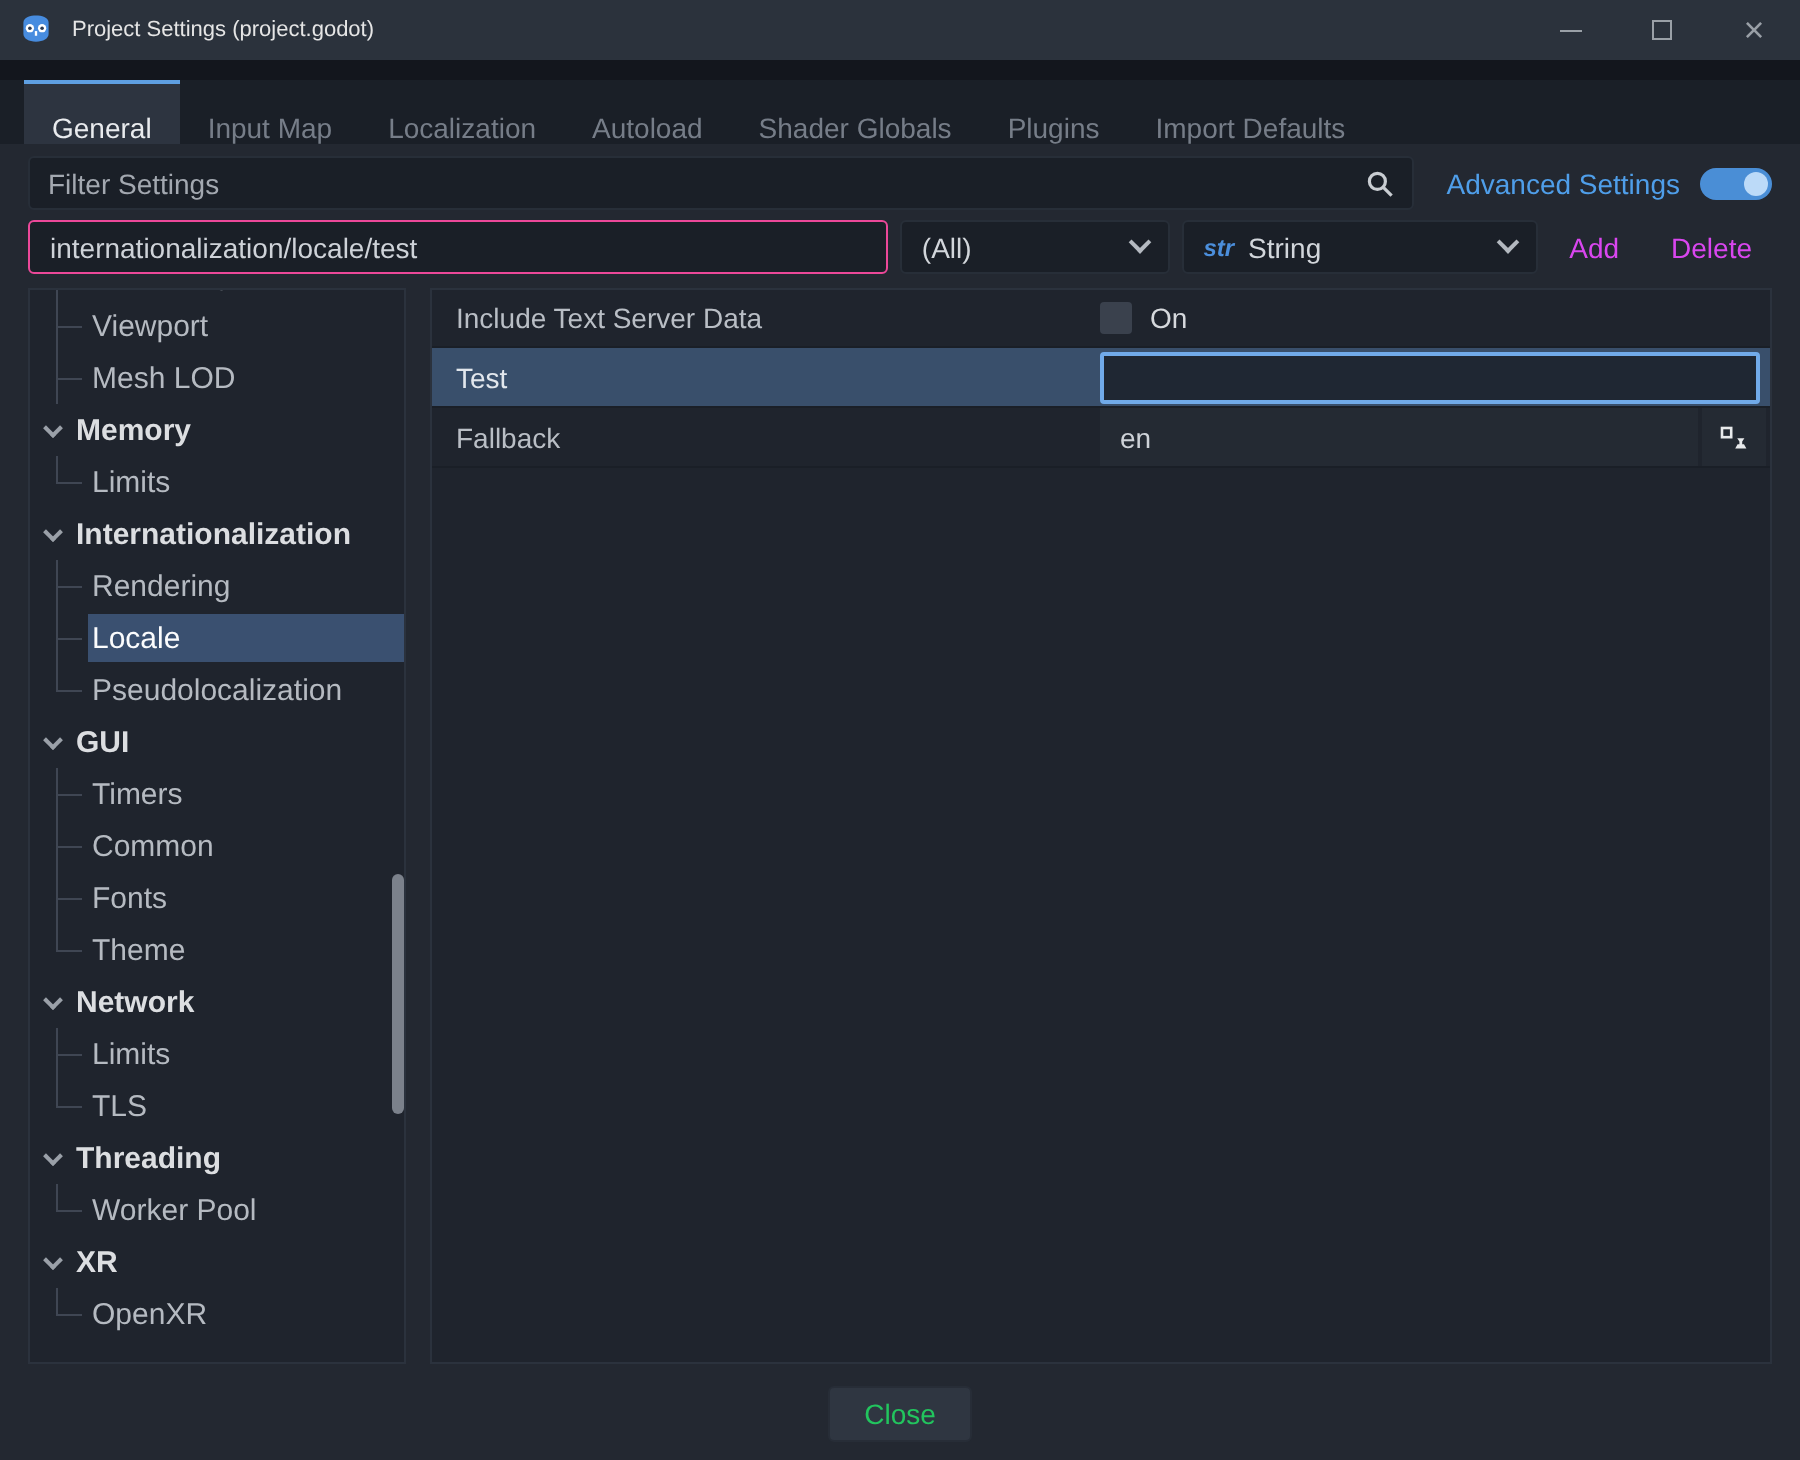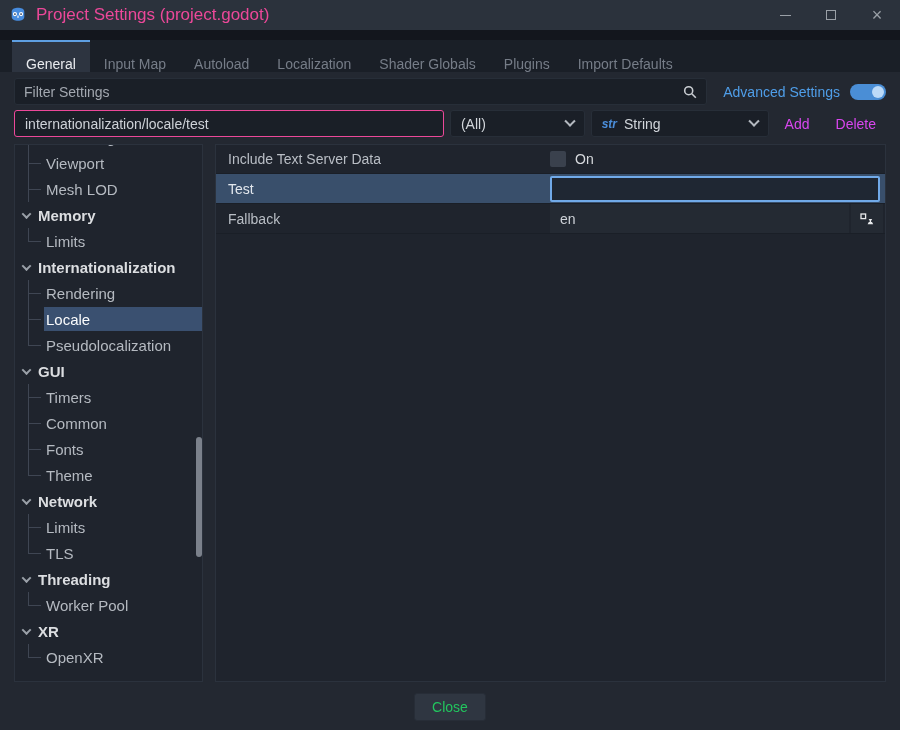--- a/index.html
+++ b/index.html
@@ -10,21 +10,21 @@
     color:#b9bec5;
     font-size:14px;
   }
 
   
   .titlebar {
     height:30px; background:#2b323c;
     display:flex; align-items:center; padding-left:9px;
   }
   .godot-icon { width:18px; height:18px; flex:0 0 auto; }
-  .titlebar-title { color:#ec4899; font-size:17px; margin-left:9px; }
+  .titlebar-title { color:#e5e5e5; font-size:11px; margin-left:9px; }
   .win-controls { margin-left:auto; display:flex; height:100%; }
   .win-btn { width:46px; height:100%; display:flex; align-items:center; justify-content:center; color:#9aa0a7; }
   .min-glyph { width:11px; height:1px; background:#9aa0a7; display:block; }
   .max-glyph { width:10px; height:10px; border:1px solid #9aa0a7; display:block; }
   .close-glyph { font-size:18px; line-height:10px; color:#9aa0a7; }
 
   .top-strip { height:10px; background:#13161d; }
 
   
   .tabbar { height:32px; background:#1a1f27; display:flex; align-items:stretch; padding-left:12px; }
@@ -163,25 +163,25 @@
 
     <div class="tab active">
       <span>General</span>
     </div>
 
     <div class="tab">
       <span>Input Map</span>
     </div>
 
     <div class="tab">
+      <span>Localization</span>
+    </div>
+
+    <div class="tab">
       <span>Autoload</span>
-    </div>
-
-    <div class="tab">
-      <span>Localization</span>
     </div>
 
     <div class="tab">
       <span>Shader Globals</span>
     </div>
 
     <div class="tab">
       <span>Plugins</span>
     </div>
 

